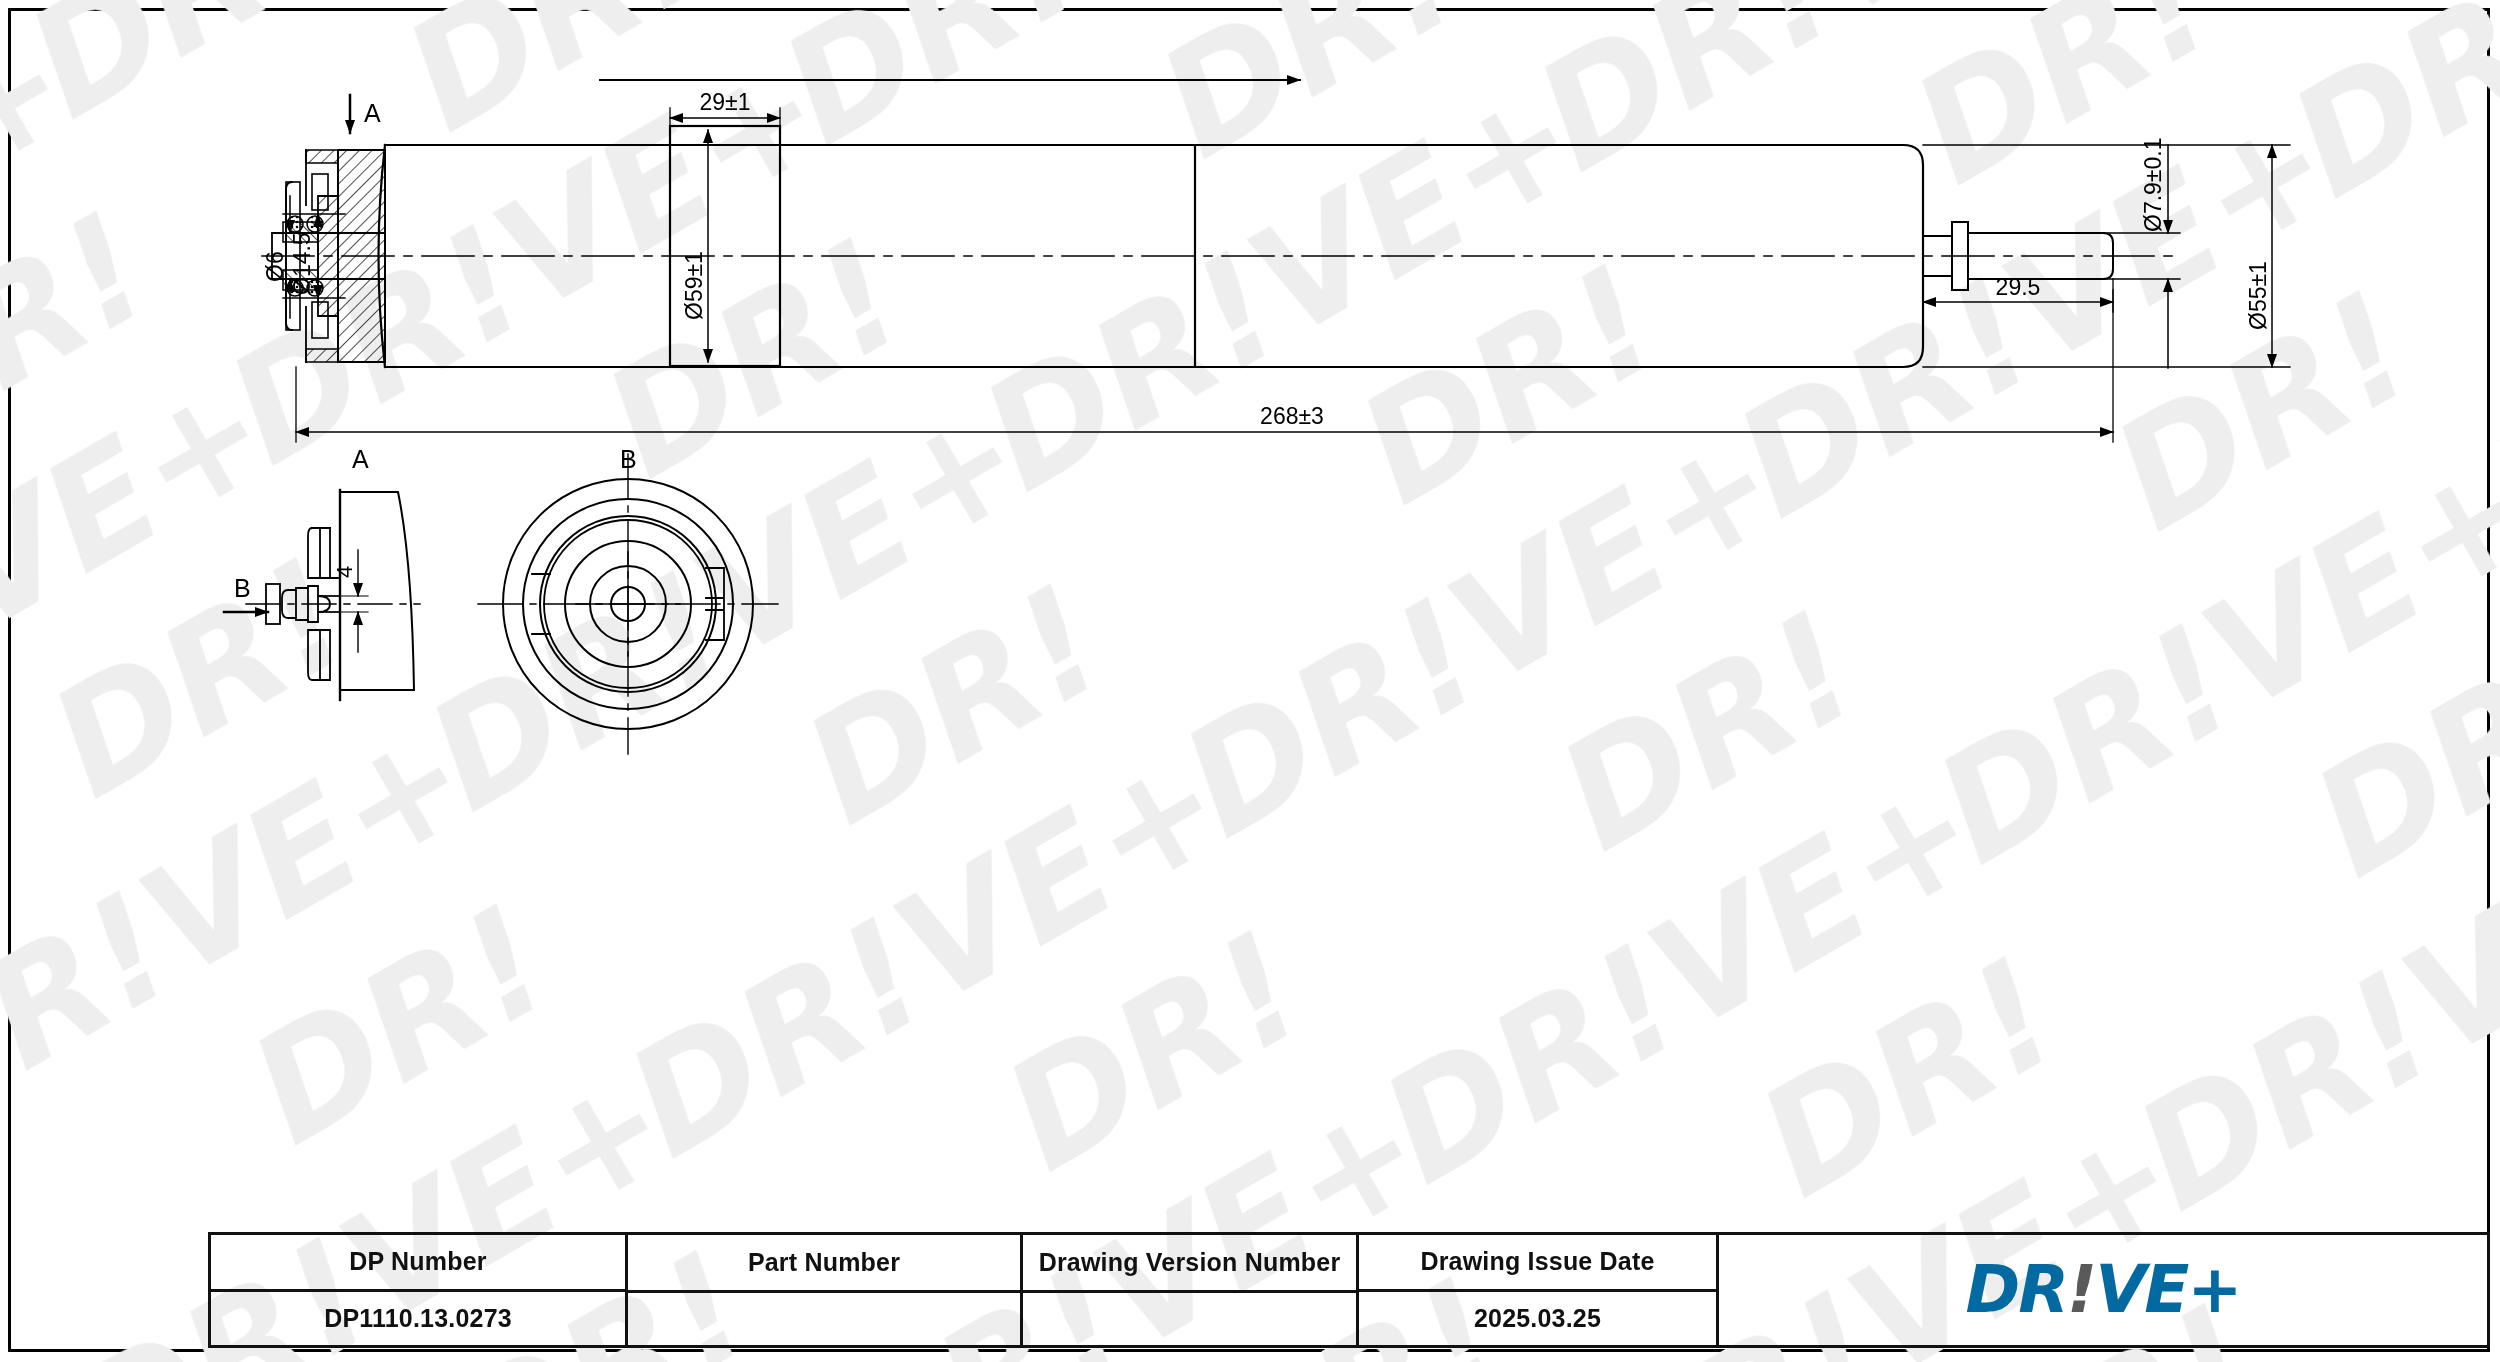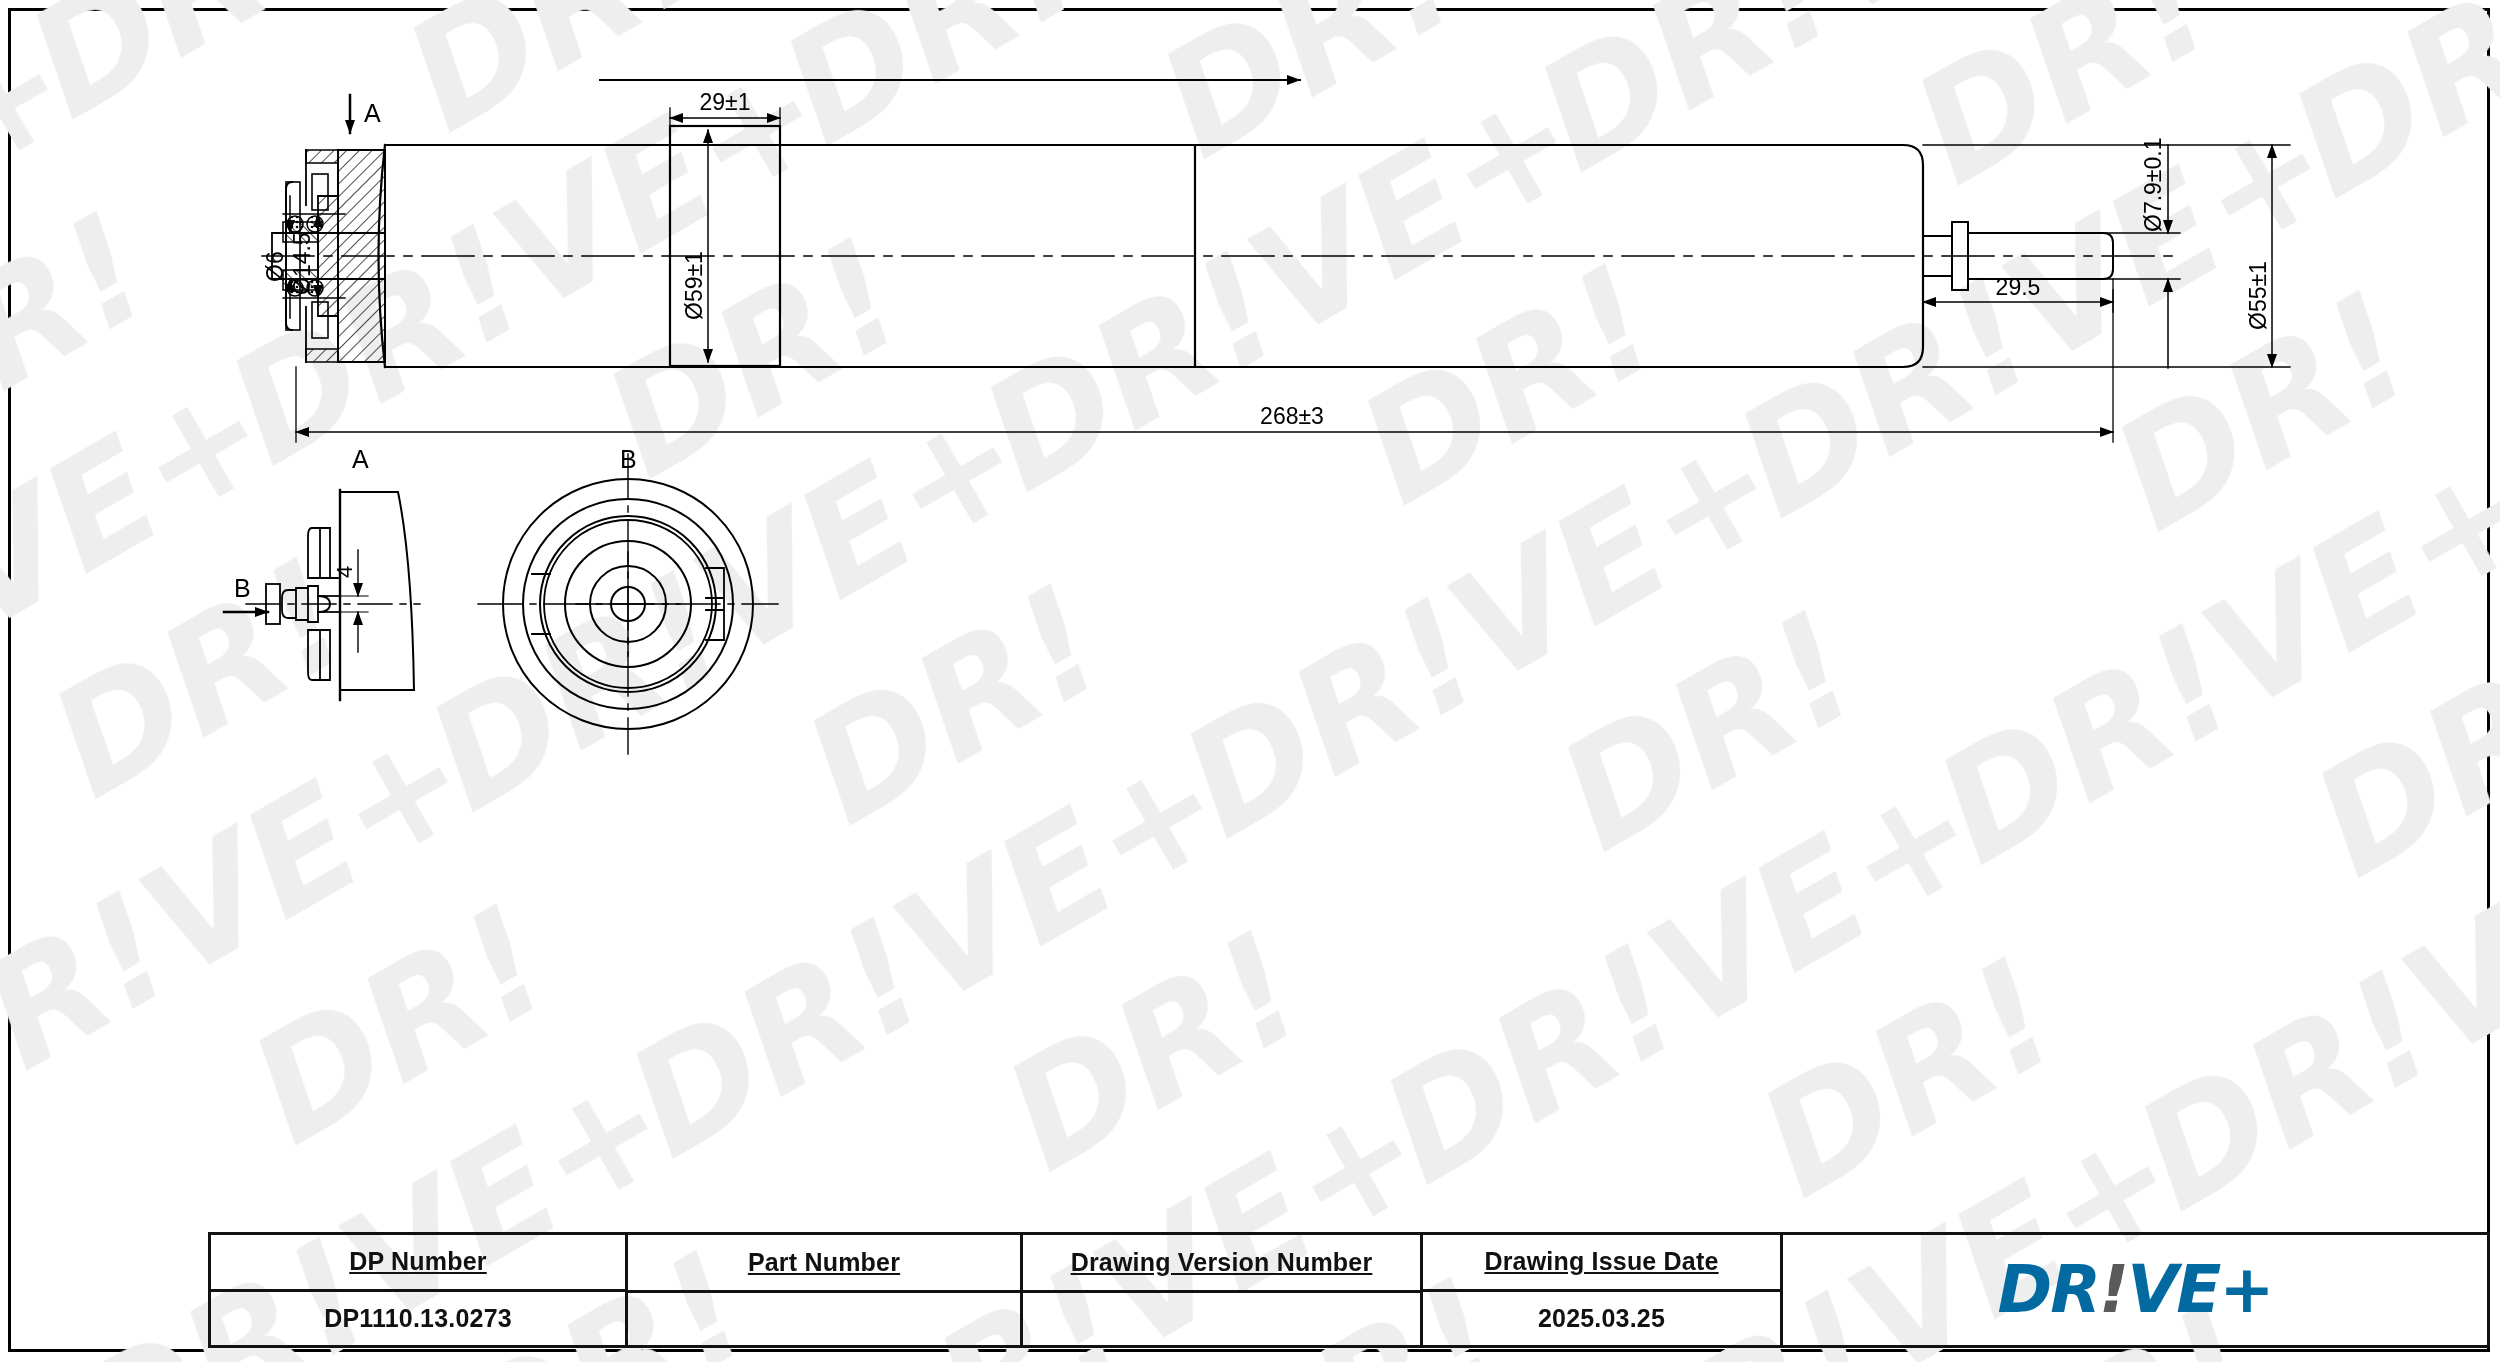--- a/index.html
+++ b/index.html
@@ -7,23 +7,23 @@
   #sheet{position:relative;width:2500px;height:1362px;background:#fff;}
   .frame{position:absolute;left:8px;top:8px;width:2482px;height:1344px;border:3px solid #000;box-sizing:border-box;}
   #wm{position:absolute;left:0;top:0;width:2500px;height:1362px;pointer-events:none;z-index:1;}
   #draw{position:absolute;left:0;top:0;width:2500px;height:1362px;z-index:2;}
   #titleblock{position:absolute;left:208px;top:1232px;width:2282px;height:116px;z-index:3;
     display:flex;border:3px solid #111;box-sizing:border-box;background:transparent;}
   .tb-col{display:flex;flex-direction:column;border-right:3px solid #111;box-sizing:border-box;}
   .tb-col:last-child{border-right:none;}
   .tb-head,.tb-val{display:flex;align-items:center;justify-content:center;
      font-weight:bold;color:#111;letter-spacing:.2px;}
-  .tb-head{height:55px;border-bottom:3px solid #111;font-size:25px;text-decoration:underline;}
+  .tb-head{height:55px;border-bottom:3px solid #111;font-size:25px;}
   .tb-val{height:55px;font-size:25px;}
-  .c1{width:417px}.c2{width:395px}.c3{width:400px}.c4{width:360px}
+  .c1{width:417px}.c2{width:395px}.c3{width:336px}.c4{width:360px}
   .clogo{flex:1;display:flex;align-items:center;justify-content:center;}
   .logo{font-family:"DejaVu Sans",sans-serif;font-weight:bold;font-style:italic;
      font-size:66px;letter-spacing:-2px;line-height:1;white-space:nowrap;}
   .lo{color:#0369a1;}
   .lg{color:#5a5a5a;}
 </style>
 </head>
 <body>
 
 <div id="sheet">

